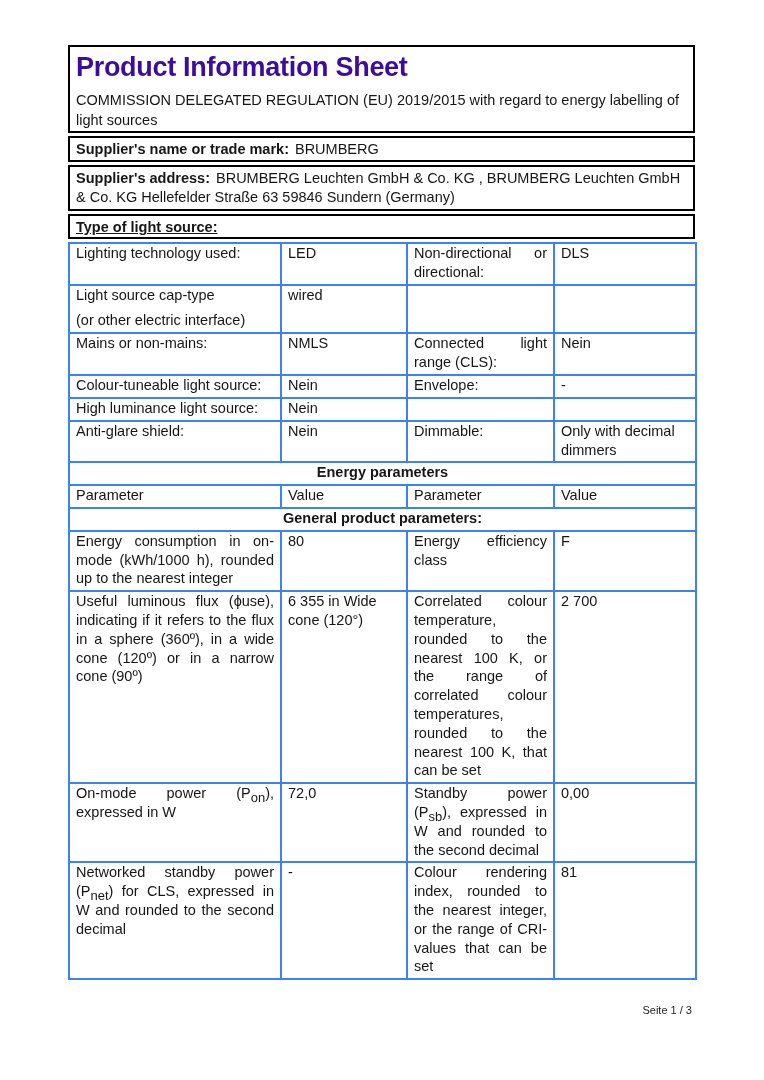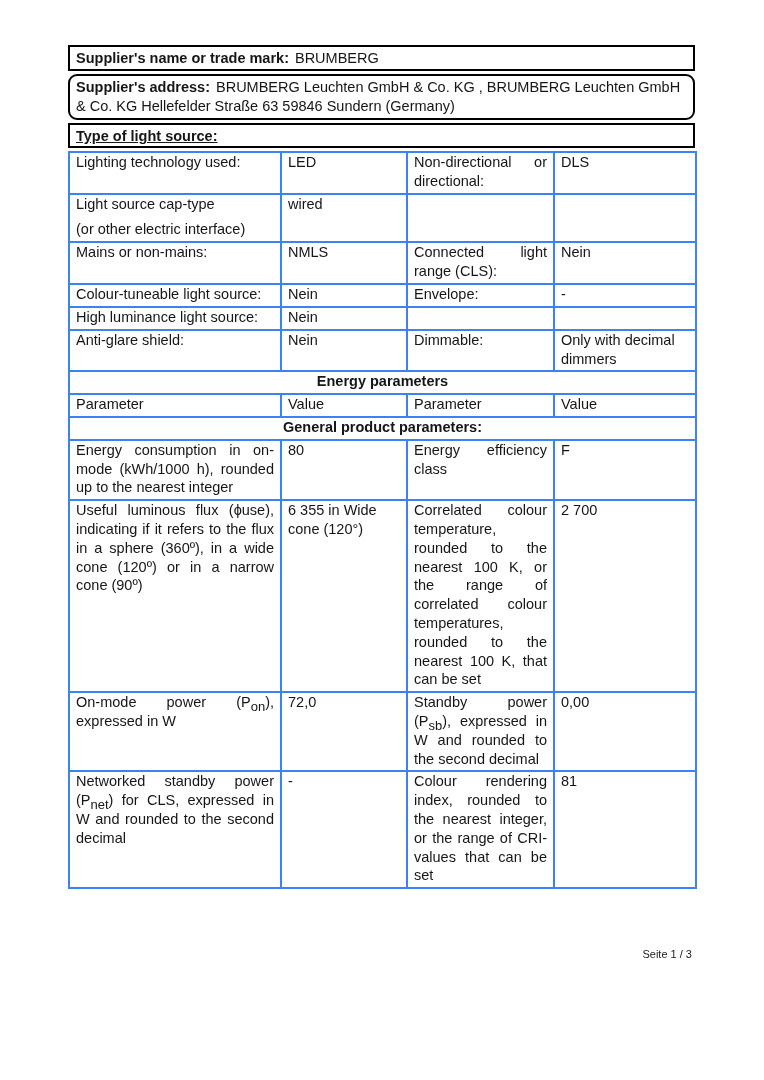--- a/index.html
+++ b/index.html
@@ -12,21 +12,21 @@
     box-sizing:border-box; border:2px solid #000; margin-bottom:3px;
     padding:2px 6px; font-size:14.5px; line-height:19px;
   }
   .title-box { height:88px; padding-top:4px; }
   .title-box h1 {
     margin:0; font-size:27px; line-height:33px; font-weight:bold; color:#3b0d9e;
     letter-spacing:-0.3px;
   }
   .subtitle { margin:6px 0 0 0; font-size:14.5px; line-height:20px; color:#161616; }
   .row-name  { height:26px; }
-  .row-addr  { height:46px;border-radius:9px; }
+  .row-addr  { height:46px; }
   .row-model { height:26px; }
   .row-type  { height:25px;text-decoration:underline; }
   .lbl { font-weight:bold; }
   .val { margin-left:6px; }
   .main-table {
     border-collapse:collapse; table-layout:fixed; width:627px;
     font-size:14.5px;
   }
   .main-table td {
     border:2px solid #3b82f6; vertical-align:top;
@@ -35,29 +35,33 @@
   td.p { text-align:justify; }
   td.v { text-align:left; }
   td.sec { text-align:center; font-weight:bold; }
   .gapline { margin-top:7px; }
   sub { font-size:13px; line-height:0; }
   tr.lr1{height:39px} tr.lr2{height:44px} tr.lr3{height:42px}
   tr.lr4{height:21px} tr.lr5{height:22px} tr.lr6{height:40px}
   tr.hpp{height:22px} tr.hcols{height:22px} tr.hgp{height:21px}
   tr.pr1{height:59px} tr.pr2{height:188px} tr.pr3{height:77px} tr.pr4{height:109px}
   .footer {
-    position:absolute; right:72px; top:948px; font-size:11px; color:#222;
+    position:absolute; right:72px; top:1004px; font-size:11px; color:#222;
   }
 </style>
 </head>
 <body>
 
 <div class="page">
   <div class="content">
 
+    <div class="box title-box">
+      <h1>Product Information Sheet</h1>
+      <p class="subtitle">COMMISSION DELEGATED REGULATION (EU) 2019/2015 with regard to energy labelling of light sources</p>
+    </div>
 
     <div class="box row-name">
       <span class="lbl">Supplier's name or trade mark:</span><span class="val">BRUMBERG</span>
     </div>
 
     <div class="box row-addr">
       <span class="lbl">Supplier's address:</span><span class="val">BRUMBERG Leuchten GmbH &amp; Co. KG , BRUMBERG Leuchten GmbH &amp; Co. KG Hellefelder Straße 63 59846 Sundern (Germany)</span>
     </div>
 
 

